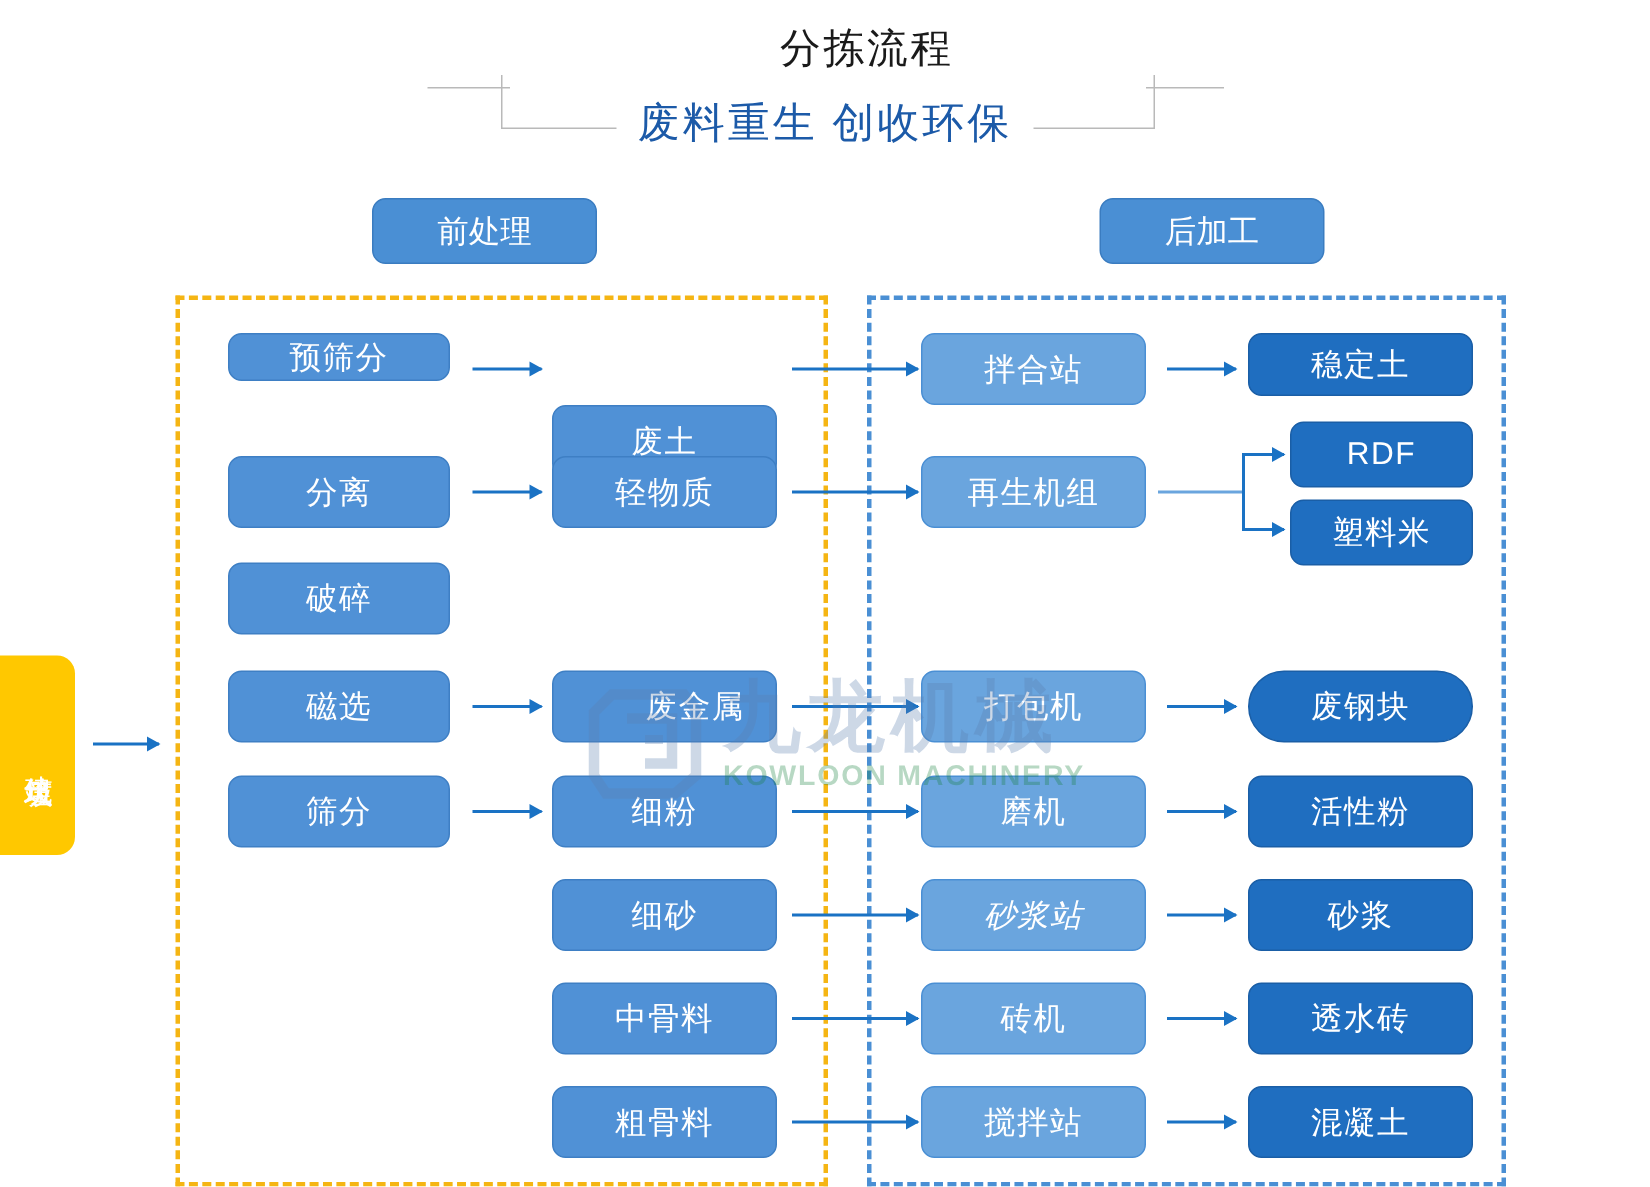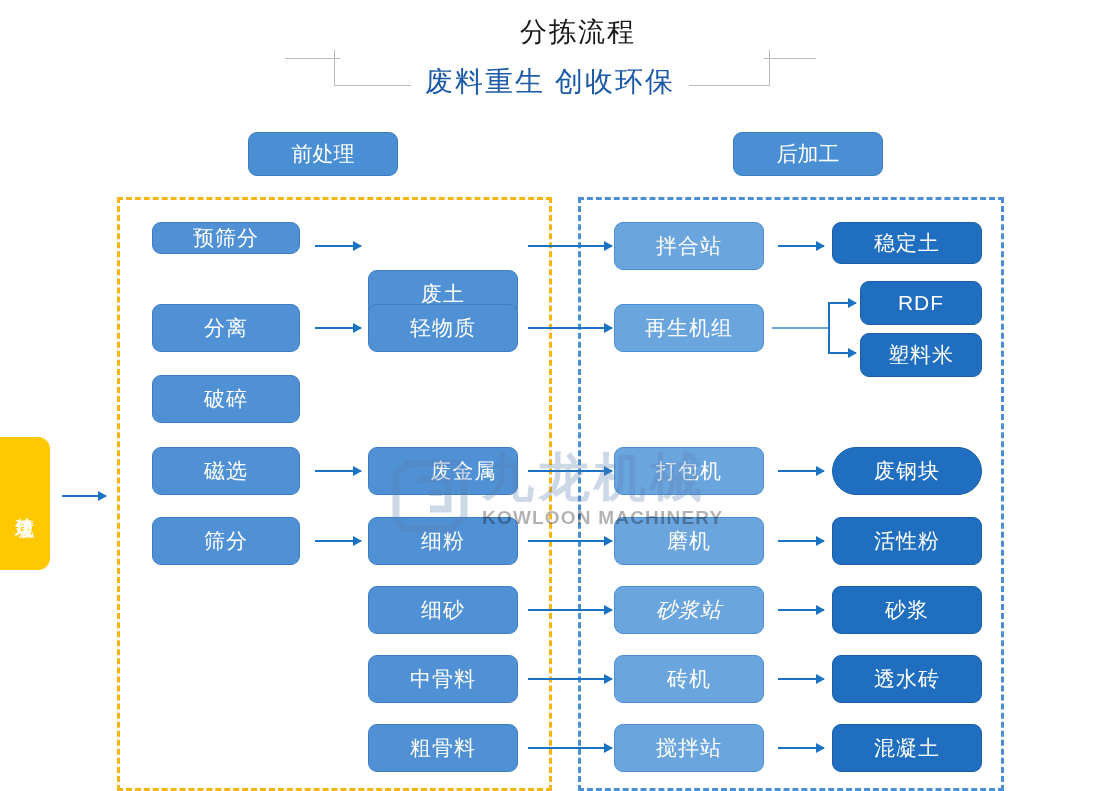--- a/index.html
+++ b/index.html
@@ -58,21 +58,21 @@
     border-top:5px solid transparent;border-bottom:5px solid transparent;}
   .arrow.plain::after{display:none;}
   .vline{position:absolute;width:2px;background:#1a72c4;}
 
   
   .watermark{position:absolute;left:390px;top:435px;width:340px;height:125px;
     opacity:.30;pointer-events:none;}
   .wm-cn{position:absolute;left:92px;top:8px;font-size:52px;font-weight:bold;
     color:#5b7fb0;letter-spacing:4px;font-family:"DejaVu Sans",sans-serif;}
   .wm-en{position:absolute;left:92px;top:72px;font-size:19px;font-weight:bold;
-    color:#000000;letter-spacing:1.2px;font-family:"Liberation Sans",sans-serif;}
+    color:#15803d;letter-spacing:1.2px;font-family:"Liberation Sans",sans-serif;}
   .wm-logo{position:absolute;left:0px;top:18px;width:88px;height:86px;}
 </style>
 </head>
 <body>
 
 <div id="stage">
 
   <div class="title-frame"></div>
   <div class="title-rule left"></div>
   <div class="title-rule right"></div>

